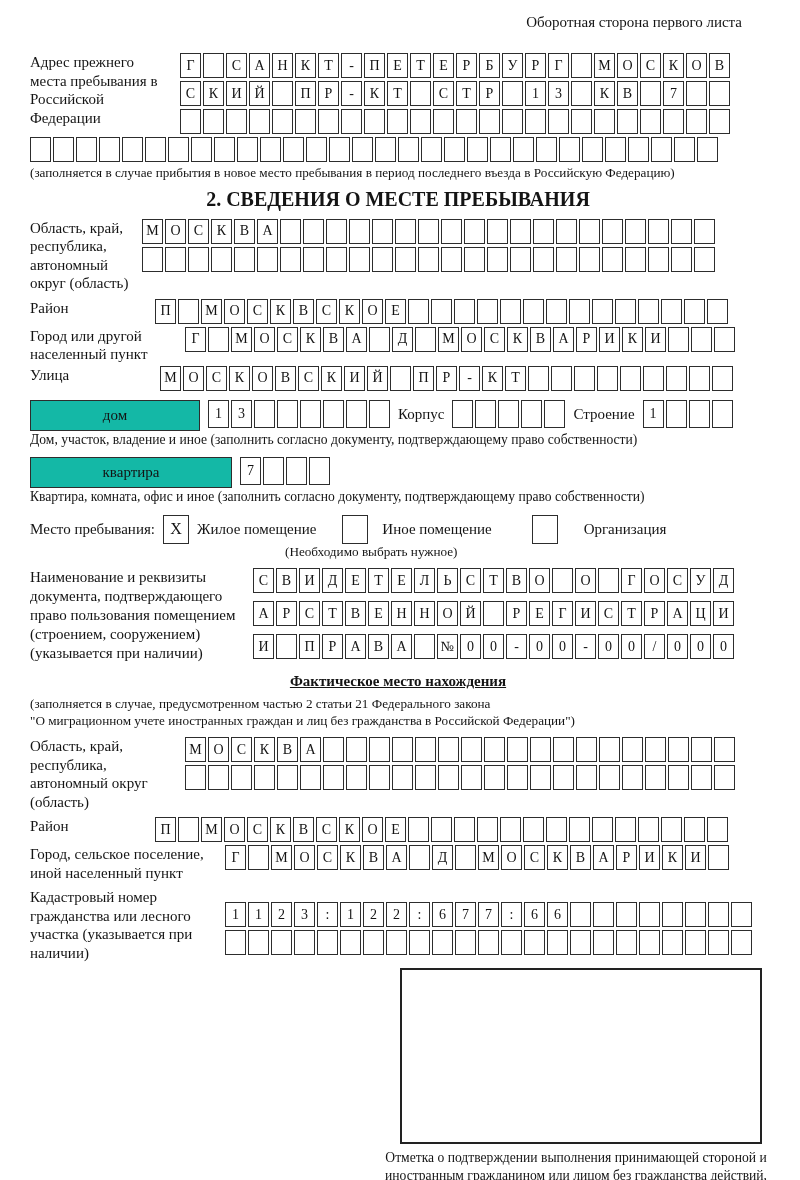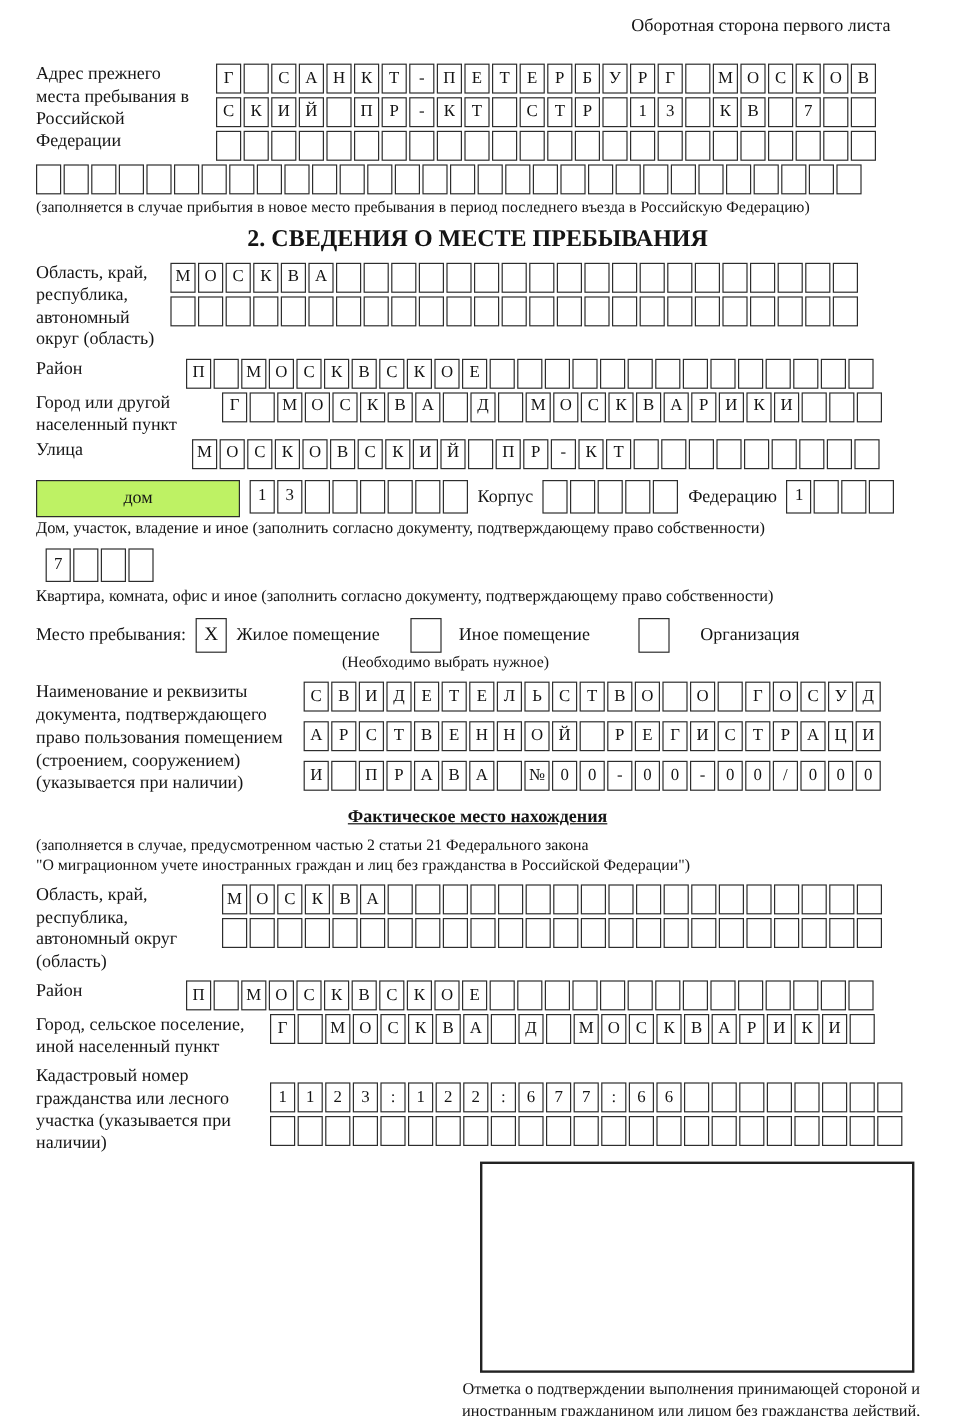--- a/index.html
+++ b/index.html
@@ -11,21 +11,21 @@
   .gridcol{display:flex;flex-direction:column;}
   .chargrid{display:flex;gap:2px;margin-bottom:3px;}
   .cell{width:19px;height:23px;border:1.6px solid #2d2d2d;display:flex;align-items:center;justify-content:center;
         font-size:14px;line-height:1;flex-shrink:0;background:#fff;}
   .note{font-size:13.2px;text-align:left;line-height:16.5px;}
   .section-title{font-size:20px;font-weight:bold;text-align:center;margin:6px 0 8px 0;}
   .sub-title{font-size:15px;font-weight:bold;text-align:center;margin:10px 0 6px 0;text-decoration:underline;}
   .w150{width:150px;} .w112{width:112px;} .w125{width:125px;} .w155{width:155px;}
   .w130{width:130px;} .w223{width:223px;} .w195{width:195px;}
   .bigbox{box-sizing:border-box;border:1.8px solid #2d2d2d;height:31px;display:flex;align-items:center;justify-content:center;
-          font-size:15px;background:#bef264;}
+          font-size:15px;background:#14b8a6;}
   .tallcells .cell{height:26px;}
   .inline-label{font-size:15px;line-height:28px;white-space:nowrap;}
   .checkbox{width:24px;height:27px;border:1.7px solid #2d2d2d;display:flex;align-items:center;justify-content:center;
             font-size:16px;flex-shrink:0;background:#fff;}
   .stamp-box{box-sizing:border-box;border:2px solid #222;width:362px;height:176px;margin-left:370px;margin-top:6px;background:#fff;}
   .stamp-caption{width:400px;margin-left:346px;margin-top:5px;font-size:13.6px;line-height:18px;text-align:center;}
   .mb2{margin-bottom:2px;} .mt6{margin-top:6px;} .mt8{margin-top:8px;}
   .gap8{width:8px;flex-shrink:0;} .gap14{width:14px;flex-shrink:0;} .gap26{width:26px;flex-shrink:0;} .gap40{width:40px;flex-shrink:0;}
 </style>
 </head>
@@ -323,32 +323,33 @@
     <div class="inline-label">Корпус</div>
     <div class="gap8"></div>
     <div class="chargrid">
         <div class="cell"></div>
         <div class="cell"></div>
         <div class="cell"></div>
         <div class="cell"></div>
         <div class="cell"></div>
       </div>
     <div class="gap8"></div>
-    <div class="inline-label">Федерацию</div>
+    <div class="inline-label">Строение</div>
     <div class="gap8"></div>
     <div class="chargrid">
         <div class="cell">1</div>
         <div class="cell"></div>
         <div class="cell"></div>
         <div class="cell"></div>
       </div>
   </div>
   <div class="label" style="font-size:13.6px;">Дом, участок, владение и иное (заполнить согласно документу, подтверждающему право собственности)</div>
 
   <div class="flexrow tallcells mt8">
+    <div class="bigbox" style="width:202px;">квартира</div>
     <div class="gap8"></div>
     <div class="chargrid">
         <div class="cell">7</div>
         <div class="cell"></div>
         <div class="cell"></div>
         <div class="cell"></div>
       </div>
   </div>
   <div class="label" style="font-size:13.6px;">Квартира, комната, офис и иное (заполнить согласно документу, подтверждающему право собственности)</div>
 

